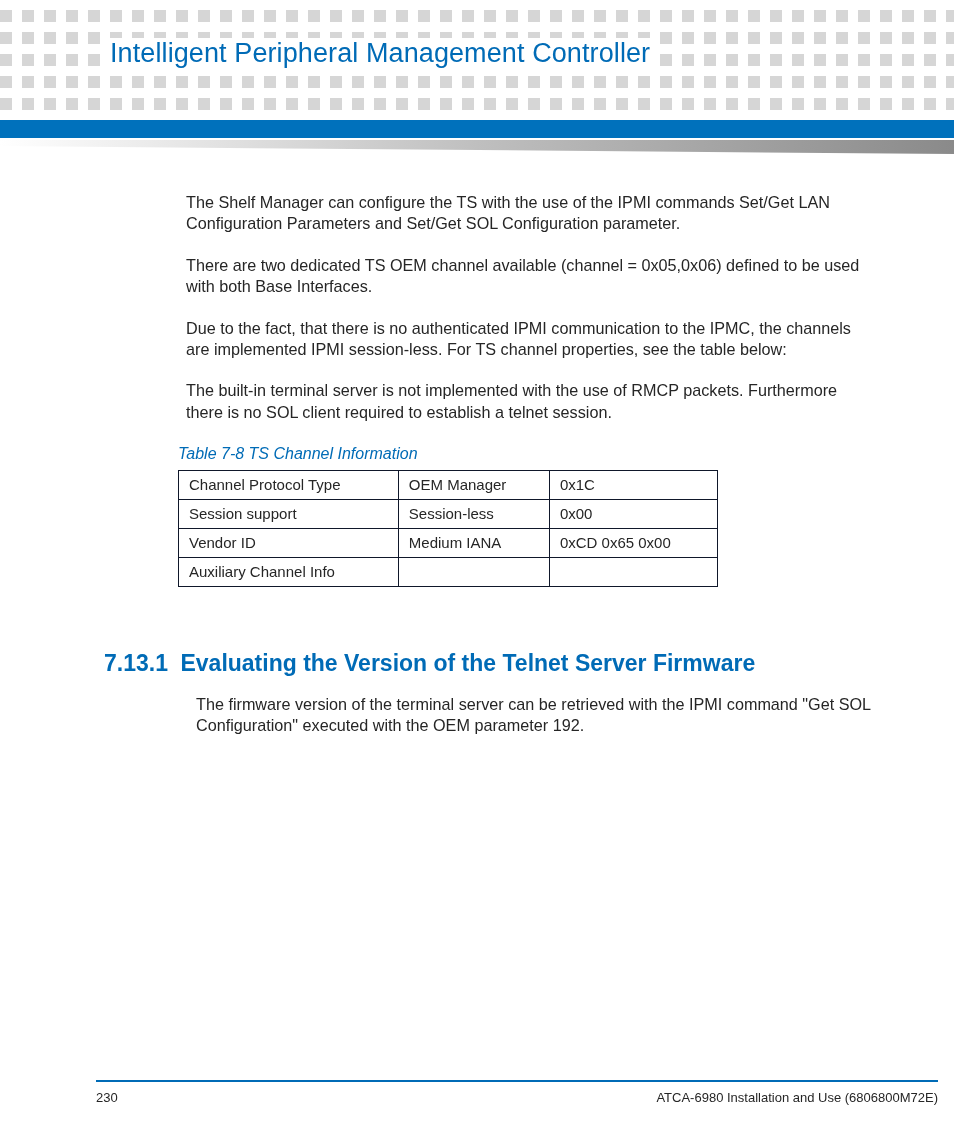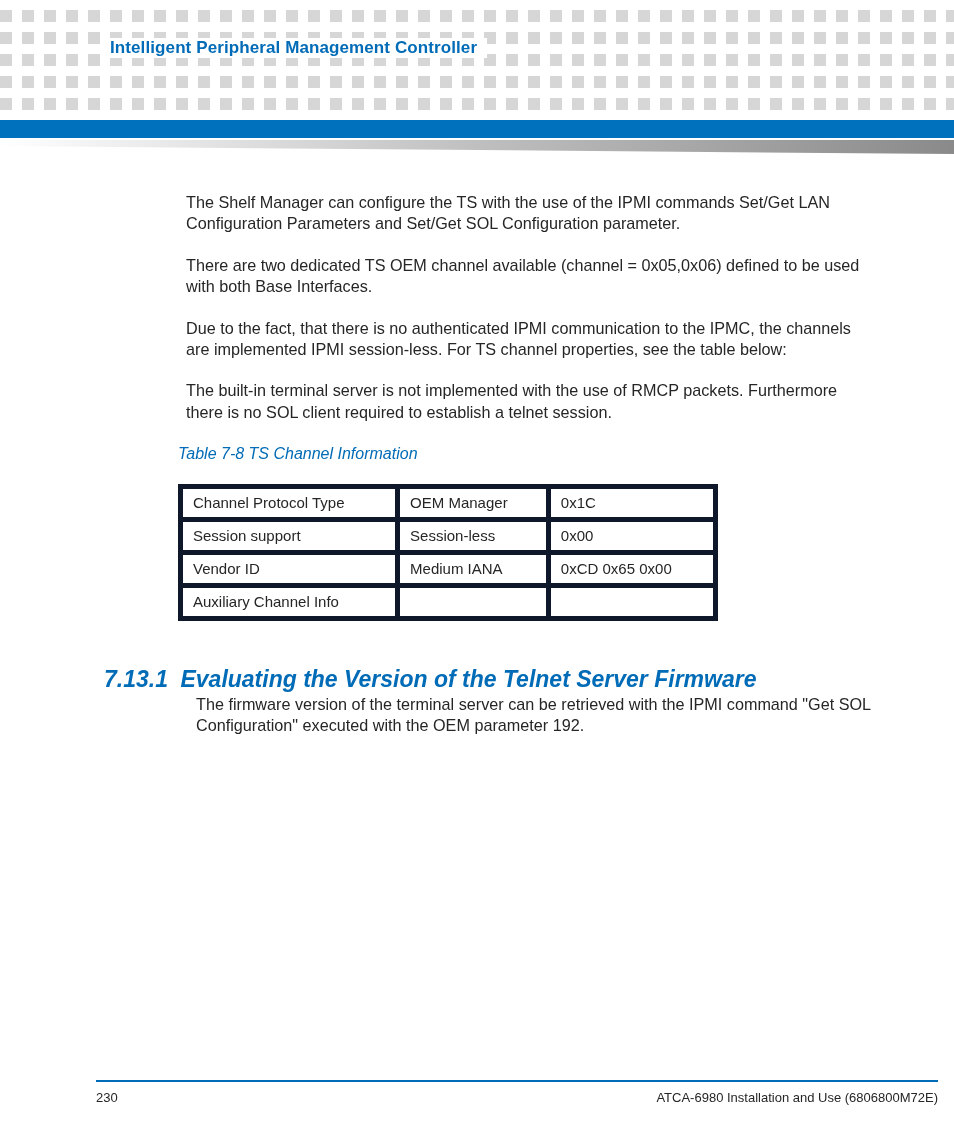--- a/index.html
+++ b/index.html
@@ -38,22 +38,22 @@
   .sq-row.r4 { margin-top: 10px; }
   .sq-row.r5 { margin-top: 10px; }
 
   
   .chapter-title {
     position: absolute;
     left: 104px;
     top: 38px;
     background: #ffffff;
     padding: 0 10px 0 6px;
-    font-size: 17px;
-    font-weight: 700;
+    font-size: 27px;
+    font-weight: 400;
     color: #006bb6;
     letter-spacing: 0.1px;
     font-style: normal;
   }
 
   
   .blue-bar {
     position: absolute;
     left: 0;
     top: 120px;
@@ -83,44 +83,43 @@
   }
   .content p {
     margin: 0 0 20px 8px;
   }
 
   
   .tbl-caption {
     color: #006bb6;
     font-style: italic;
     font-size: 16px;
-    margin: 10px 0 20px 0;
+    margin: 10px 0 6px 0;
   }
 
   
   table.info {
     border-collapse: collapse;
     width: 540px;
     font-size: 15px;
     color: #262626;
   }
   table.info td {
-    border: 5px solid #0f172a;
+    border: 1px solid #0f172a;
     padding: 4px 10px;
     height: 20px;
     vertical-align: middle;
   }
 
   
   .sect {
     position: absolute;
     left: 104px;
-    top: 666px;
+    top: 650px;
     width: 780px;
-    font-style: italic;
   }
   .sect .num {
     color: #006bb6;
     font-size: 23px;
     font-weight: 700;
     display: inline-block;
     width: 72px;
     vertical-align: baseline;
   }
   .sect .title {

